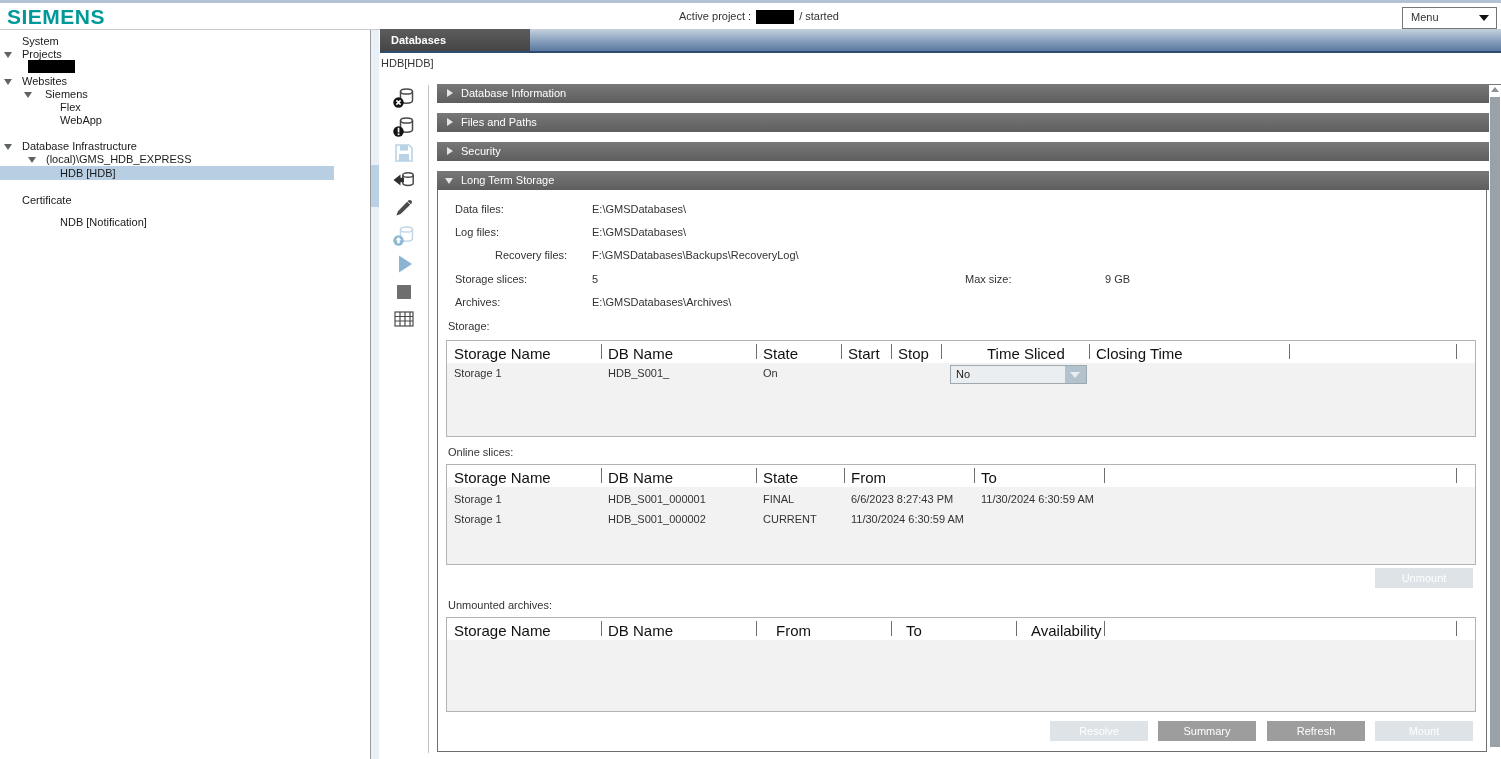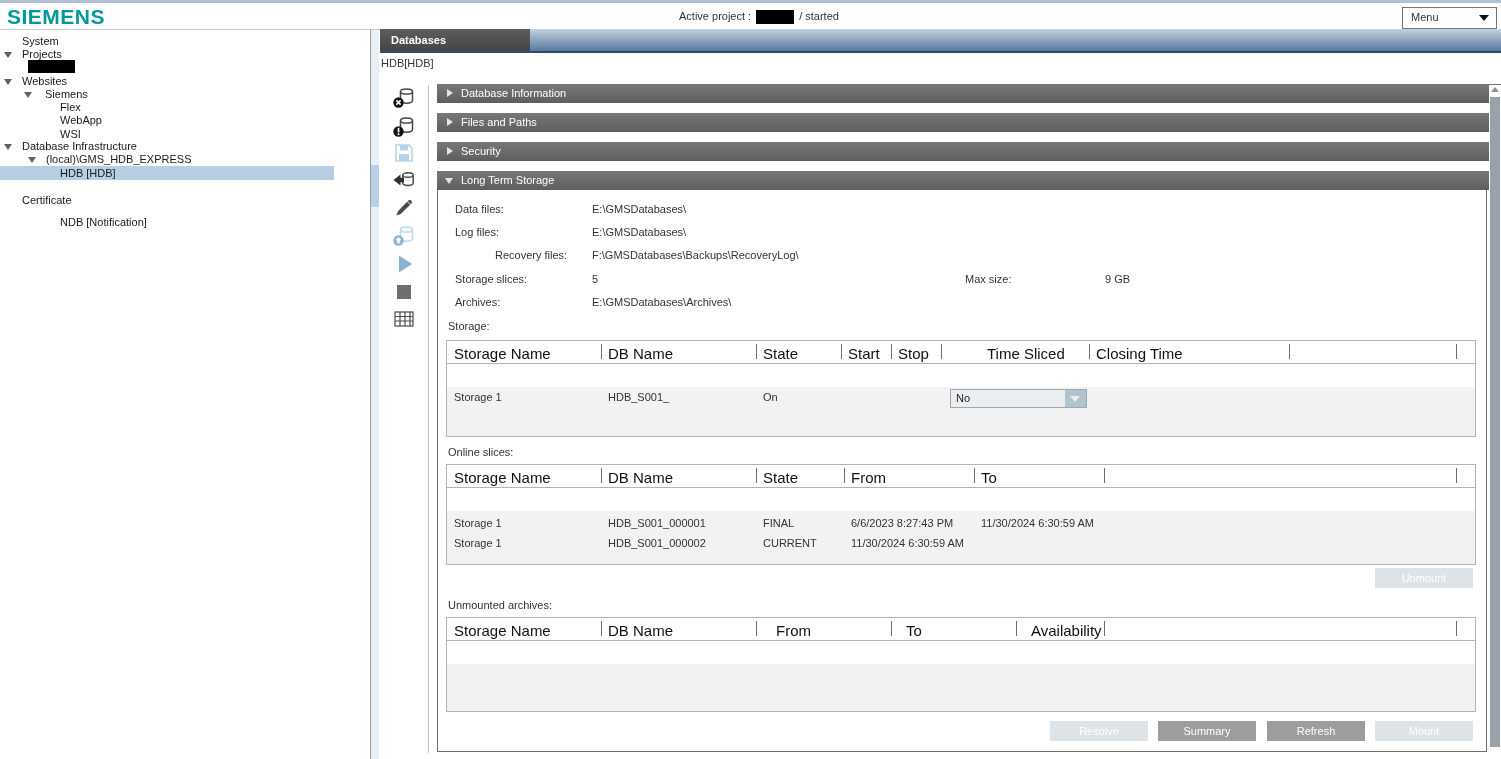--- a/index.html
+++ b/index.html
@@ -41,21 +41,21 @@
   .arr-d{position:absolute;left:8px;top:7px;width:0;height:0;border-left:4.5px solid transparent;border-right:4.5px solid transparent;border-top:6px solid #e4e4e4;}
 
   #lts-panel{left:437px;top:190px;width:1050px;height:562px;border:1px solid #6e6e6e;border-top:none;background:#fff;box-sizing:border-box;}
 
   .flabel{position:absolute;font-size:11px;color:#333;}
   .fvalue{position:absolute;font-size:11px;color:#333;}
 
   
   .tbl{position:absolute;border:1px solid #b3b3b3;background:#fff;box-sizing:border-box;}
   .tbl .thead{position:absolute;left:0;right:0;top:0;height:22px;background:#fff;border-bottom:1px solid #b3b3b3;}
-  .tbl .tbody{position:absolute;left:0;right:0;top:22px;bottom:0;background:#f2f2f2;margin-top:24px;}
+  .tbl .tbody{position:absolute;left:0;right:0;top:22px;bottom:0;background:#f2f2f2;}
   .hcell{position:absolute;top:4px;font-size:15px;font-weight:normal;color:#111;padding-left:7px;white-space:nowrap;}
   .vs{position:absolute;top:3px;height:15px;width:1px;background:#6f6f6f;}
   .cell{position:absolute;font-size:11px;color:#333;padding-left:7px;white-space:nowrap;}
   .drow{position:absolute;left:0;right:0;height:20px;}
 
   
   #ts-dd{position:absolute;left:503px;top:2px;width:137px;height:19px;background:#ecef f0;background:#ebeef0;border:1px solid #9fa8ae;box-sizing:border-box;}
   #ts-dd .val{position:absolute;left:5px;top:2px;font-size:11px;color:#222;}
   #ts-dd .btn{position:absolute;right:0;top:0;width:21px;height:17px;background:#b2c3cd;}
   #ts-dd .btn .dn{position:absolute;left:5px;top:6px;width:0;height:0;border-left:5px solid transparent;border-right:5px solid transparent;border-top:6px solid #e9eef1;}
@@ -105,23 +105,20 @@
       </div>
     <div class="trow" style="top:58px;">
         <span class="texp" style="left:24px;"></span>
         <span style="position:absolute;left:45px;">Siemens</span>
       </div>
     <div class="trow" style="top:71px;">
         <span style="position:absolute;left:60px;">Flex</span>
       </div>
     <div class="trow" style="top:84px;">
         <span style="position:absolute;left:60px;">WebApp</span>
-      </div>
-    <div class="trow" style="top:98px;">
-        <span style="position:absolute;left:60px;">WSI</span>
       </div>
     <div class="trow" style="top:110px;padding-left:12px;">
         <span class="texp" style="left:4px;"></span>
         <span style="position:absolute;left:22px;">Database Infrastructure</span>
       </div>
     <div class="trow" style="top:123px;">
         <span class="texp" style="left:28px;"></span>
         <span style="position:absolute;left:46px;">(local)\GMS_HDB_EXPRESS</span>
       </div>
     <div class="trow sel" style="top:136px;height:14px;">

